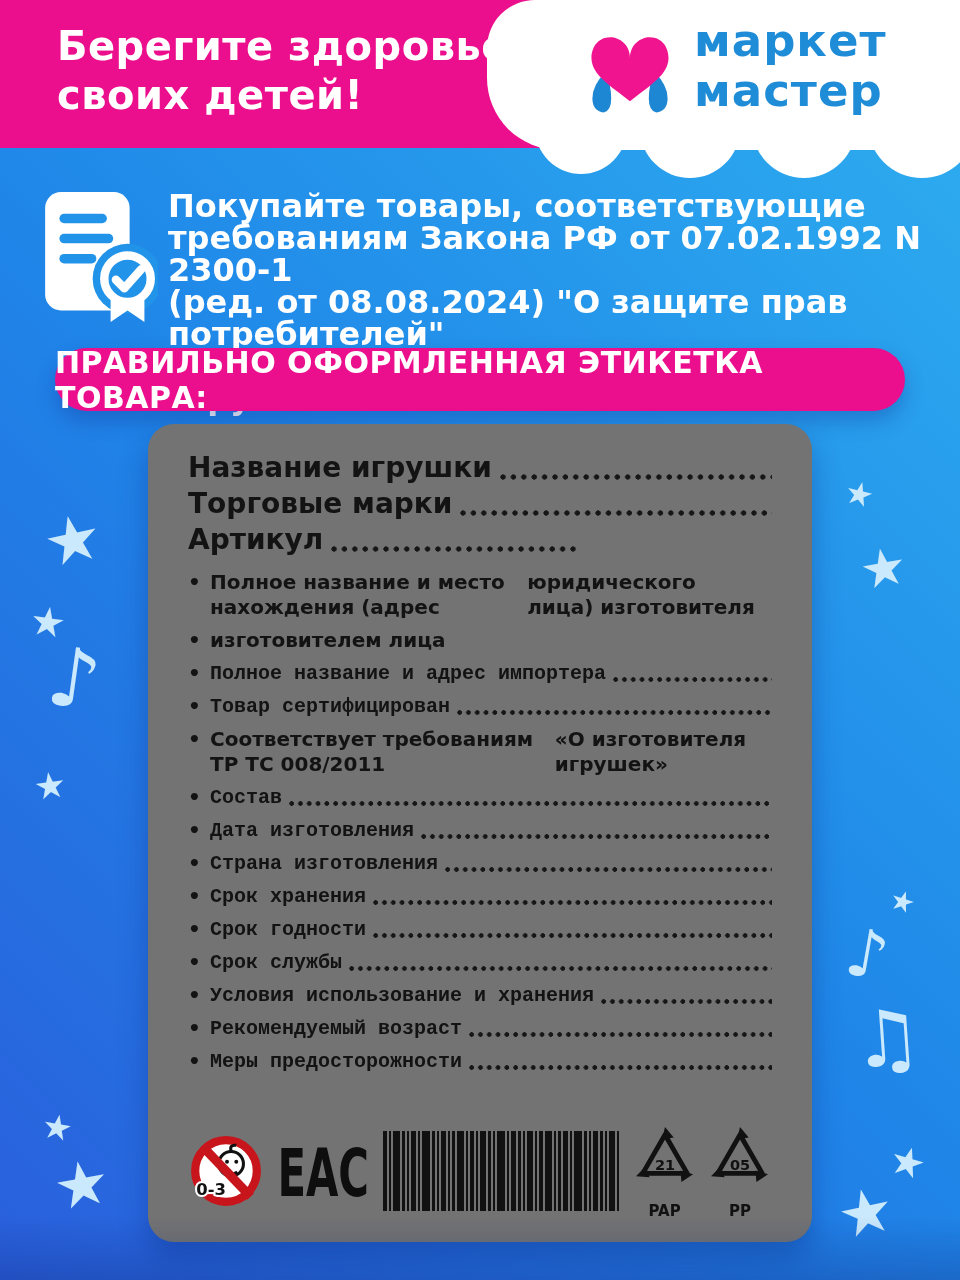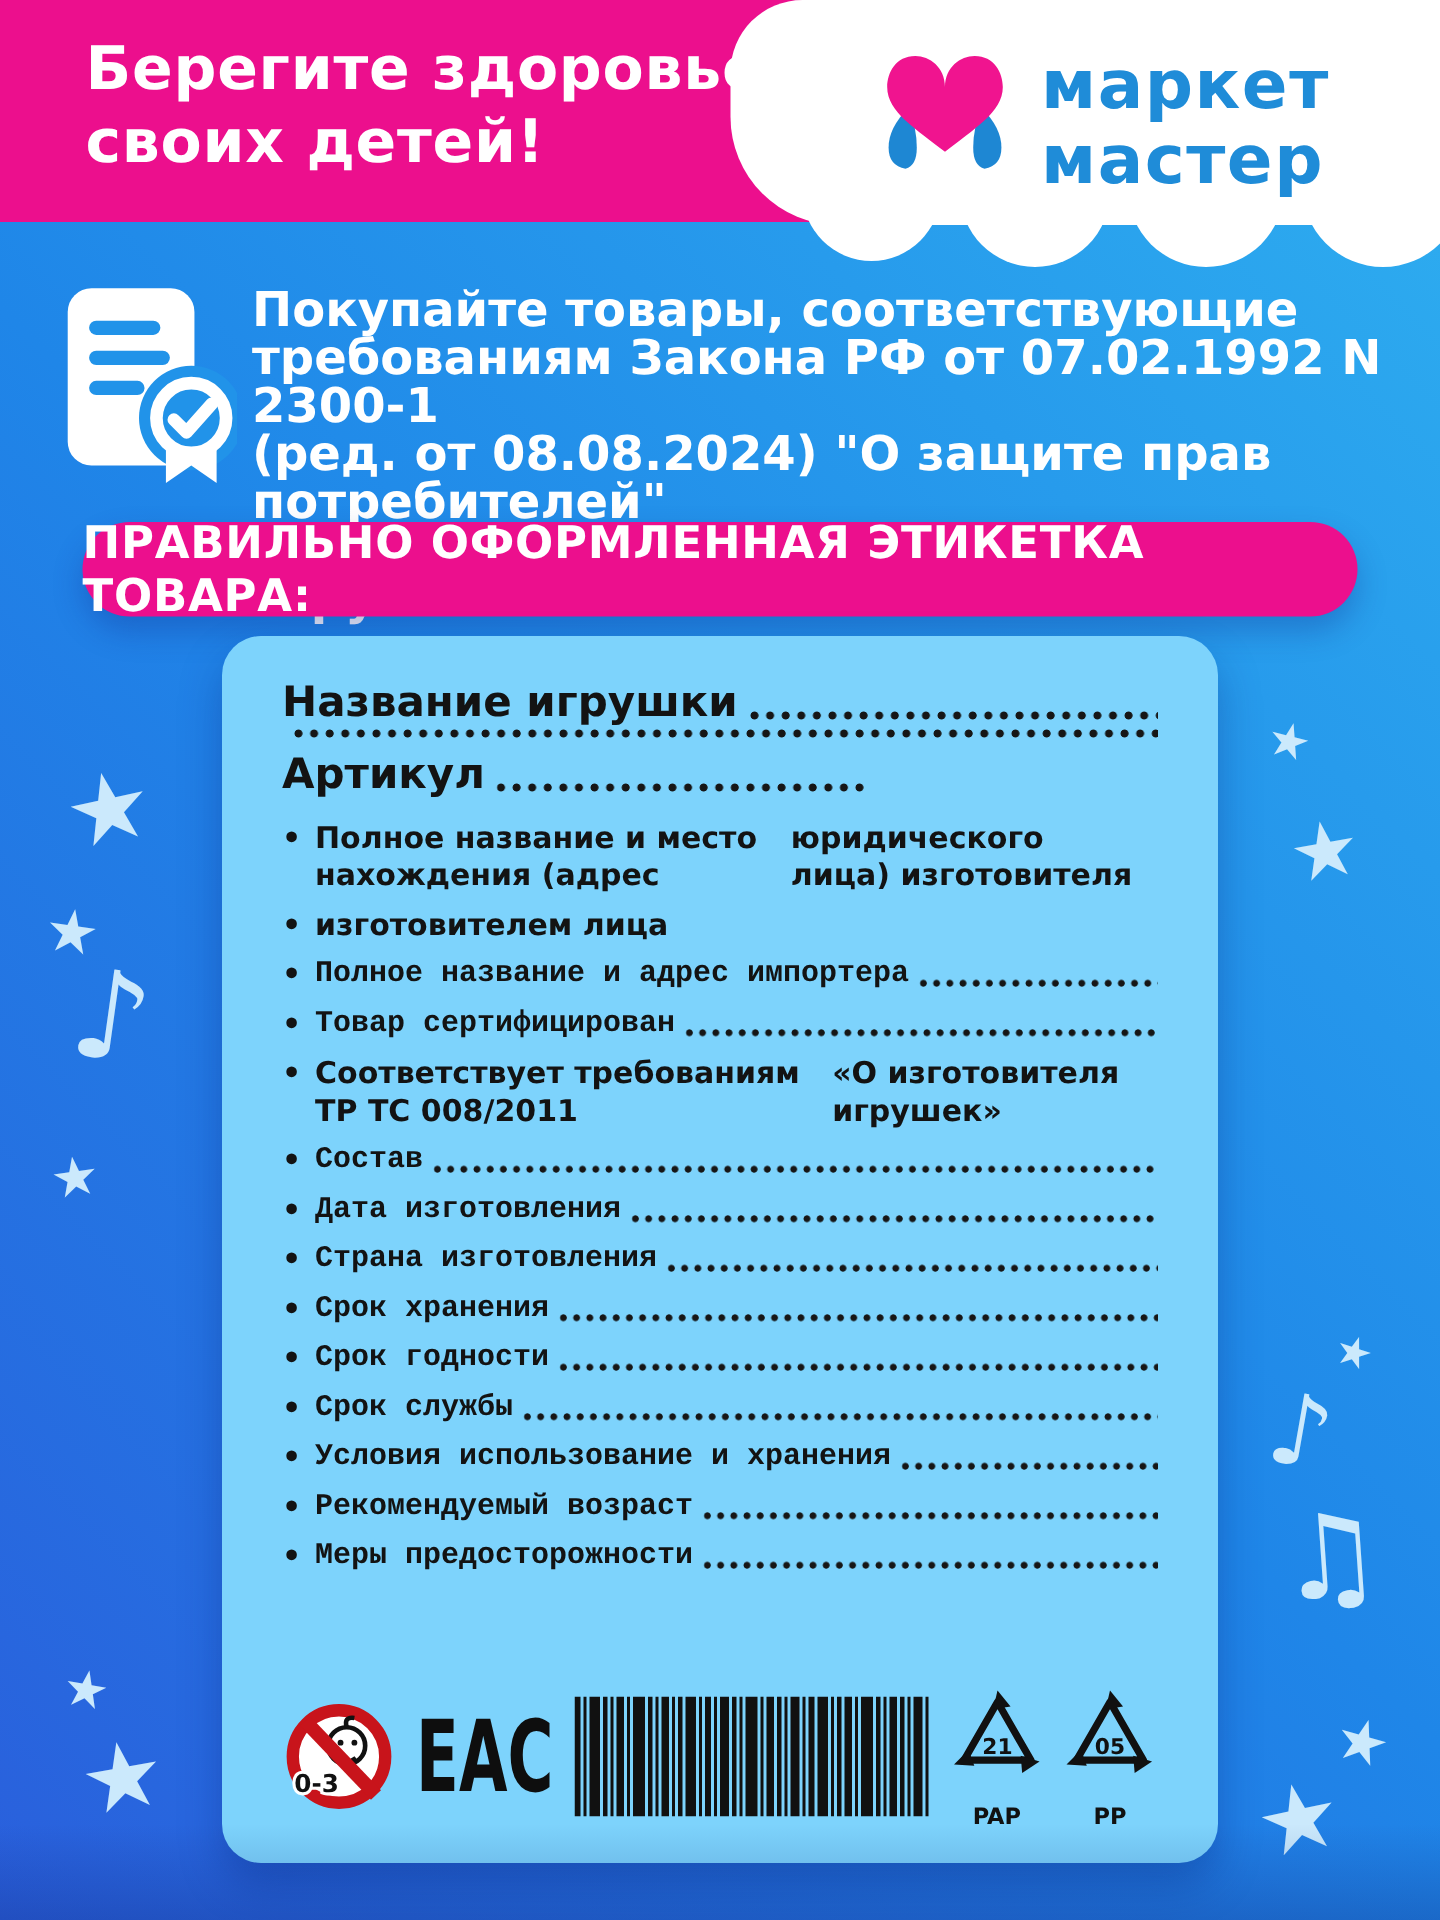--- a/index.html
+++ b/index.html
@@ -11,34 +11,34 @@
             font-size:40px;line-height:49px;white-space:pre-line;letter-spacing:.5px;}
   
   .cloud-rect{position:absolute;left:487px;top:0;width:473px;height:150px;background:#fff;
               border-radius:48px 0 0 72px;}
   .puff{position:absolute;background:#fff;border-radius:50%;}
   .puff.p1{left:535px;top:82px;width:92px;height:92px;}
   .puff.p2{left:640px;top:78px;width:100px;height:100px;}
   .puff.p3{left:752px;top:74px;width:104px;height:104px;}
   .puff.p4{left:868px;top:70px;width:108px;height:108px;}
   .logo-icon{position:absolute;left:583px;top:26px;}
-  .logo-text{position:absolute;left:694px;top:32px;color:#1F8CD8;font-weight:800;
+  .logo-text{position:absolute;left:694px;top:16px;color:#1F8CD8;font-weight:800;
              font-size:45px;line-height:50px;white-space:pre-line;letter-spacing:1px;}
   
   .intro-icon{position:absolute;left:40px;top:190px;}
   .intro-text{position:absolute;left:168px;top:190px;width:780px;color:#fff;font-weight:700;
               font-size:32px;line-height:32px;white-space:pre-line;}
   
   .pill{position:absolute;left:55px;top:348px;width:850px;height:63px;background:#EC0F8D;
         border-radius:34px;display:flex;align-items:center;justify-content:center;
         color:#fff;font-weight:900;font-size:30px;letter-spacing:.5px;
         box-shadow:0 10px 20px rgba(15,40,140,.30);}
   
   .card{position:absolute;left:148px;top:424px;width:664px;height:818px;box-sizing:border-box;
-        background:#7dd3fc;border-radius:26px;box-shadow:0 14px 28px rgba(10,40,130,.35);
+        background:#737373;border-radius:26px;box-shadow:0 14px 28px rgba(10,40,130,.35);
         padding:26px 40px 22px 40px;display:flex;flex-direction:column;color:#131313;}
   .hline{display:flex;font-size:28px;font-weight:800;line-height:36px;}
   .headers{margin-bottom:12px;}
   .dots{flex:1;align-self:flex-end;height:6px;margin:0 0 6px 8px;
         background-image:radial-gradient(circle at 3px 3px,#161616 2.4px,transparent 2.9px);
         background-size:10.4px 6px;background-repeat:repeat-x;}
   .dots.b{height:5px;margin:0 0 4px 7px;
         background-image:radial-gradient(circle at 2.6px 2.5px,#161616 2.05px,transparent 2.5px);
         background-size:8.8px 5px;}
   .dots.short{flex:0 0 248px;}
@@ -103,20 +103,21 @@
   <span>ПРАВИЛЬНО ОФОРМЛЕННАЯ ЭТИКЕТКА ТОВАРА:</span>
 </div>
 
 <div class="card">
   <div class="headers">
     <div class="hline">
       <span>Название игрушки</span>
       <span class="dots"></span>
     </div>
     <div class="hline">
+      <span>Торговые марки</span>
       <span class="dots"></span>
     </div>
     <div class="hline">
       <span>Артикул</span>
       <span class="dots short"></span>
     </div>
   </div>
 
   <div class="item">
     <span class="blt">•</span>

